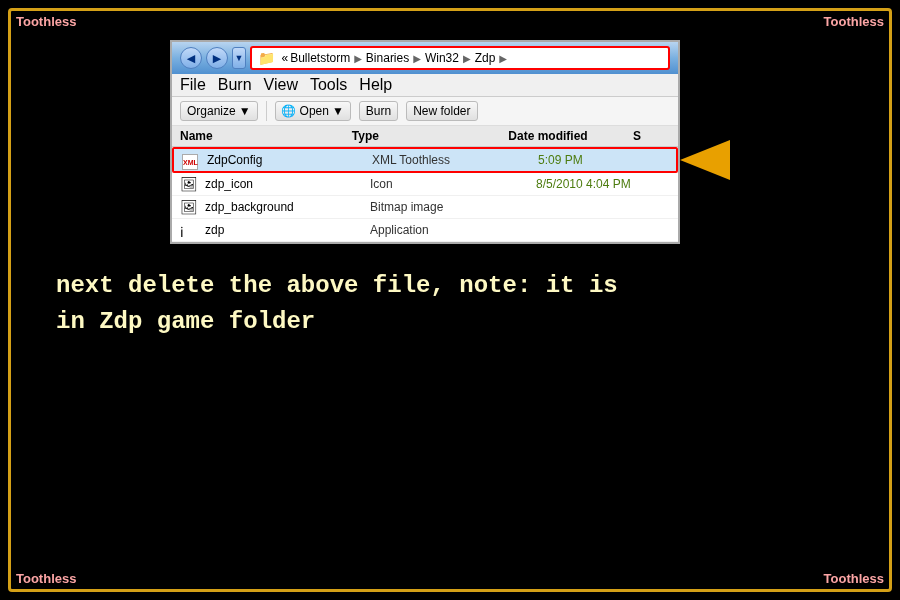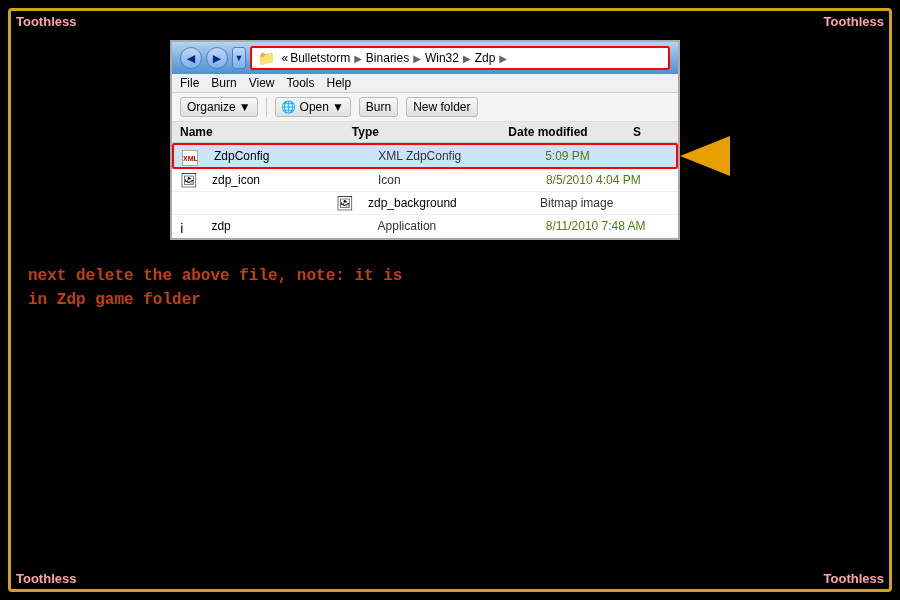--- a/index.html
+++ b/index.html
@@ -109,21 +109,21 @@
       margin: 0 2px;
     }
 
     
     .menu-bar {
       background: #f0f0f0;
       border-bottom: 1px solid #ccc;
       padding: 2px 8px;
       display: flex;
       gap: 12px;
-      font-size: 12px;
+      font-size: 16px;
     }
     .menu-bar span { cursor: pointer; }
 
     
     .toolbar {
       background: #f5f5f5;
       border-bottom: 1px solid #ddd;
       padding: 4px 8px;
       display: flex;
       align-items: flex-start;
@@ -164,23 +164,22 @@
     .col-name { width: 180px; }
     .col-type { width: 130px; }
     .col-date { width: 160px; padding-left: 31px; }
     .col-size { width: 40px; }
 
     .file-row {
       display: flex;
       align-items: center;
       padding: 3px 8px;
       font-size: 12px;
-      gap: 12px;
+      gap: 5px;
       border-bottom: 1px solid #f0f0f0;
-      justify-content: flex-end;
     }
 
     .file-row.selected {
       background: #cce4f7;
       border: 2px solid #f00;
       border-radius: 2px;
     }
 
     .file-row .file-icon {
       width: 16px; height: 16px;
@@ -207,23 +206,23 @@
       height: 0;
       border-top: 20px solid transparent;
       border-bottom: 20px solid transparent;
       border-right: 50px solid #e8a000;
       filter: drop-shadow(1px 1px 2px rgba(0,0,0,0.5));
     }
 
     
     .instruction-text {
       margin-top: 24px;
-      margin-left: 8px;
-      color: #c2410c;
-      font-size: 16px;
+      margin-left: 36px;
+      color: #fef9c3;
+      font-size: 24px;
       font-family: 'Courier New', monospace;
       font-weight: bold;
       line-height: 1.5;
     }
 
     
     .xml-icon {
       display: inline-block;
       width: 16px; height: 16px;
       background: #fff;
@@ -302,21 +301,21 @@
         <span class="col-date">Date modified</span>
         <span class="col-size">S</span>
       </div>
 
       <div style="position:relative;">
         <div class="file-row selected">
           <span class="file-icon">
             <span class="xml-icon">XML</span>
           </span>
           <span class="file-name">ZdpConfig</span>
-          <span class="file-type col-type">XML ZdpConfig</span>
+          <span class="file-type col-type">XML Toothless</span>
           <span class="file-date col-date">5:09 PM</span>
         </div>
 
         <div style="position:absolute; right:-52px; top:50%; transform:translateY(-50%);">
           <div class="yellow-arrow"></div>
         </div>
       </div>
 
       <div class="file-row">
         <span class="file-icon">🖼</span>
@@ -328,21 +327,20 @@
       <div class="file-row">
         <span class="file-icon">🖼</span>
         <span class="file-name">zdp_background</span>
         <span class="file-type col-type">Bitmap image</span>
       </div>
 
       <div class="file-row">
         <span class="file-icon">ℹ</span>
         <span class="file-name">zdp</span>
         <span class="file-type col-type">Application</span>
-        <span class="file-date col-date">8/11/2010 7:48 AM</span>
       </div>
 
     </div>
   </div>
 
   <div class="instruction-text">
     <div>next delete the above file, note: it is</div>
     <div>in Zdp game folder</div>
   </div>
 

